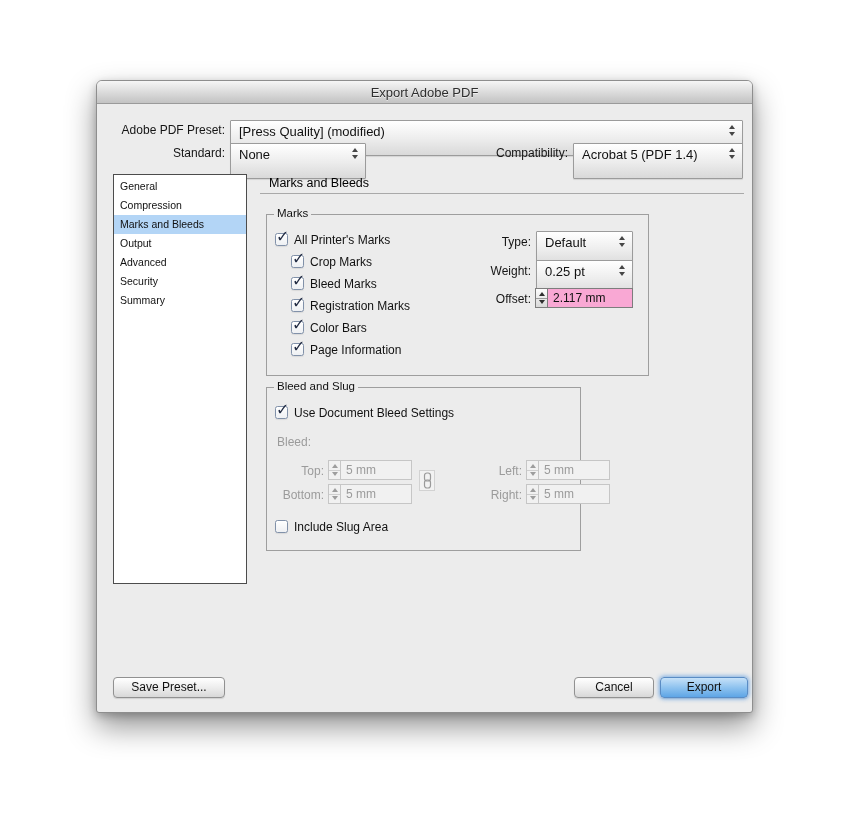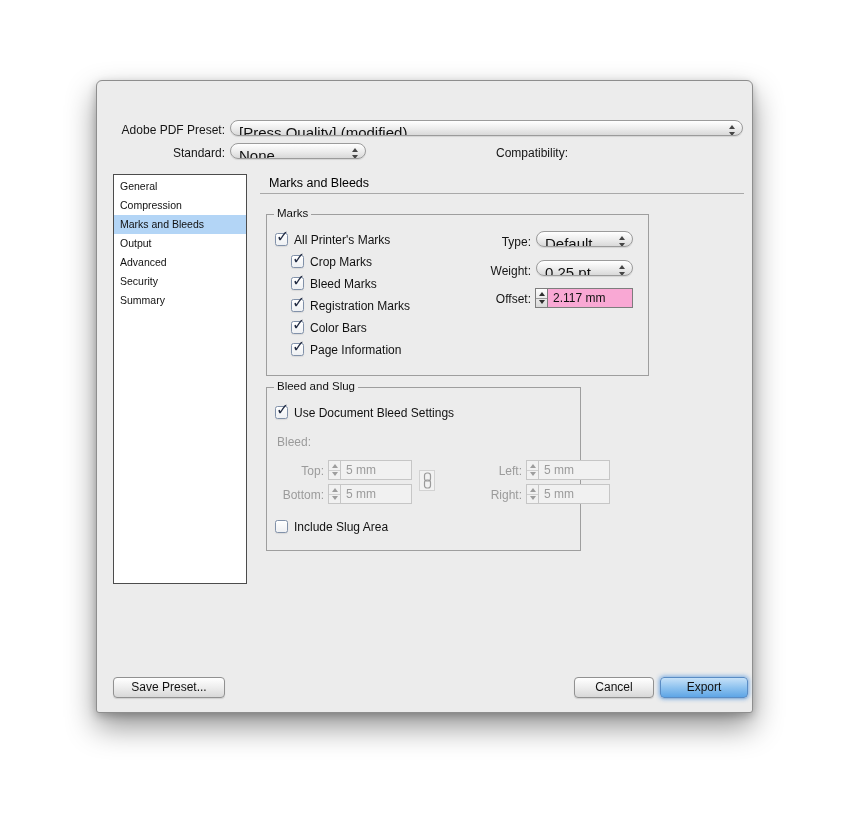--- a/index.html
+++ b/index.html
@@ -14,24 +14,24 @@
     background:linear-gradient(#f6f6f6, #cfcfcf 75%, #c3c3c3);
     border-bottom:1px solid #9a9a9a; border-radius:5px 5px 0 0;
     text-align:center; font-size:13px; line-height:23px; color:#2e2e2e;
     text-shadow:0 1px 0 rgba(255,255,255,0.6); }
 
   .lbl { position:absolute; font-size:12px; color:#151515; height:15px; }
   .r { text-align:right; }
   .dim { color:#9b9b9b; }
 
   
-  .popup { position:absolute; height:16px; border:1px solid #9b9b9b; border-radius:8px;
+  .popup { position:absolute; height:36px; border:1px solid #9b9b9b; border-radius:1px;
     background:linear-gradient(#ffffff, #ececec 55%, #d9d9d9);
     box-shadow:0 1px 1px rgba(0,0,0,0.10);
-    font-size:15px; color:#111; padding:3px 20px 0 8px; cursor:default;
+    font-size:13px; color:#111; padding:3px 20px 0 8px; cursor:default;
     white-space:nowrap; overflow:hidden; }
   .arrows { position:absolute; right:6px; top:3px; width:7px; height:13px; }
   .arrows::before { content:""; position:absolute; top:1px; left:0;
     border-left:3.5px solid transparent; border-right:3.5px solid transparent;
     border-bottom:4px solid #464646; }
   .arrows::after { content:""; position:absolute; bottom:1px; left:0;
     border-left:3.5px solid transparent; border-right:3.5px solid transparent;
     border-top:4px solid #464646; }
 
   
@@ -89,34 +89,41 @@
     box-shadow:0 1px 1px rgba(0,0,0,0.12); cursor:default; }
   .btn-export { background:linear-gradient(#c6e1f8, #8fc3ef 50%, #5ea5e6);
     border-color:#5a8cc4;
     box-shadow:0 0 4px 1px rgba(100,160,225,0.85), 0 1px 1px rgba(0,0,0,0.1); }
 </style>
 </head>
 <body>
 
 <div class="dialog">
 
+  <div class="titlebar">
+    <span>Export Adobe PDF</span>
+  </div>
 
   <div class="lbl r" style="left:0;top:42px;width:128px;">Adobe PDF Preset:</div>
   <div class="popup" style="left:133px;top:39px;width:513px;">
     <span>[Press Quality] (modified)</span>
     <span class="arrows"></span>
   </div>
 
   <div class="lbl r" style="left:0;top:65px;width:128px;">Standard:</div>
   <div class="popup" style="left:133px;top:62px;width:136px;">
     <span>None</span>
     <span class="arrows"></span>
   </div>
 
   <div class="lbl r" style="left:330px;top:65px;width:141px;">Compatibility:</div>
+  <div class="popup" style="left:476px;top:62px;width:170px;">
+    <span>Acrobat 5 (PDF 1.4)</span>
+    <span class="arrows"></span>
+  </div>
 
   <div class="sidebar">
     <div class="side-item">General</div>
     <div class="side-item">Compression</div>
     <div class="side-item selected">Marks and Bleeds</div>
     <div class="side-item">Output</div>
     <div class="side-item">Advanced</div>
     <div class="side-item">Security</div>
     <div class="side-item">Summary</div>
   </div>

